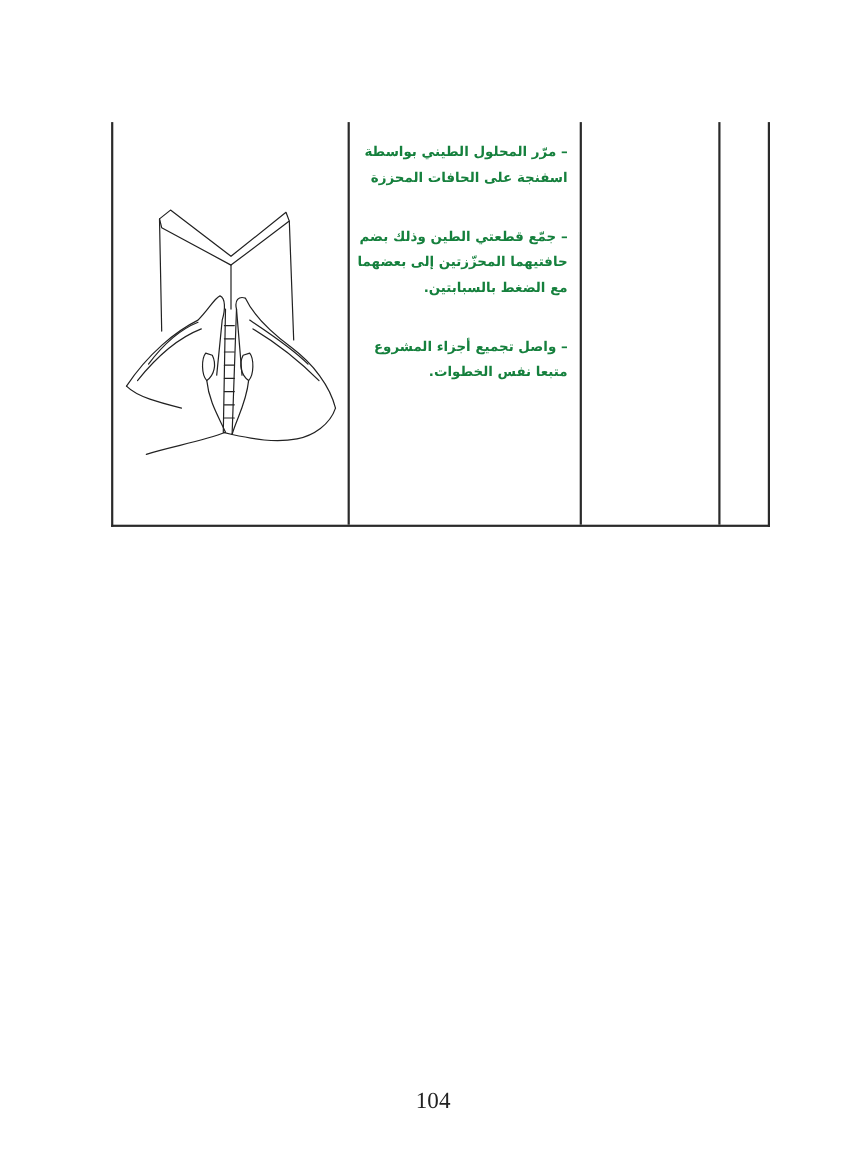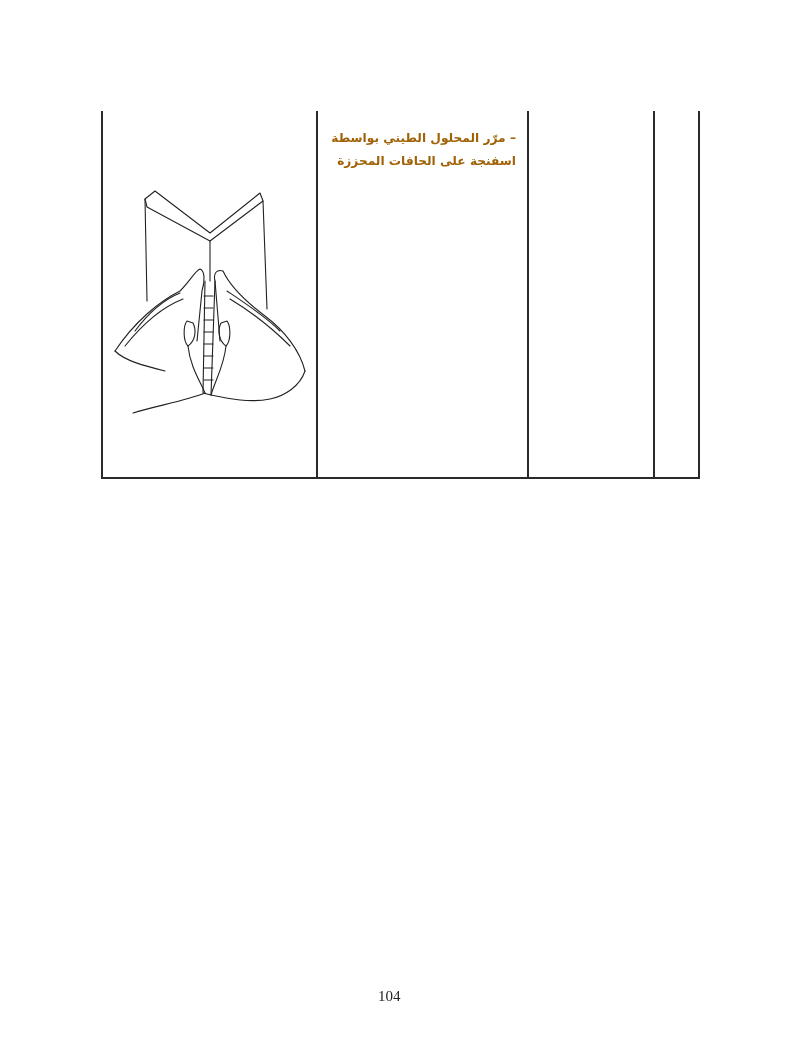--- a/index.html
+++ b/index.html
@@ -1,22 +1,22 @@
 <!DOCTYPE html>
 <html><head>
 <meta charset="utf-8">
 <style>
   html, body { margin:0; padding:0; background:#ffffff; }
   body { width:787px; height:1062px; position:relative; overflow:hidden; font-family:"DejaVu Sans", sans-serif; }
   .table-frame { position:absolute; left:101px; top:111px; width:599px; height:368px; border-left:2px solid #2a2a2a; border-right:2px solid #2a2a2a; border-bottom:2px solid #2a2a2a; box-sizing:border-box; }
   .vline { position:absolute; top:0; bottom:0; width:2px; background:#2a2a2a; }
-  .cell-text { position:absolute; left:215px; top:16px; width:198px; direction:rtl; text-align:right; font-family:"DejaVu Sans", sans-serif; font-weight:bold; font-size:12.2px; line-height:23px; color:#a16207; }
+  .cell-text { position:absolute; left:215px; top:16px; width:198px; direction:rtl; text-align:right; font-family:"DejaVu Sans", sans-serif; font-weight:bold; font-size:12.2px; line-height:23px; color:#15803d; }
   .step { margin:0 0 31px 0; }
   .illus { position:absolute; left:2px; top:70px; width:212px; height:240px; }
-  .page-number { position:absolute; left:378px; top:988px; font-family:"Liberation Serif", serif; font-size:15px; color:#222; }
+  .page-number { position:absolute; left:378px; top:988px; font-family:"Liberation Serif", serif; font-size:21px; color:#222; }
 </style>
 </head>
 <body>
 
 <div class="table-frame">
   <div class="vline" style="left:213px;"></div>
   <div class="vline" style="left:424px;"></div>
   <div class="vline" style="left:550px;"></div>
 
   <div class="illus">
@@ -42,16 +42,18 @@
       <path d="M175 150 C160 135 140 122 122 110"></path>
       <path d="M185 165 C165 145 145 130 125 118"></path>
       <path d="M122 140 C126 145 126 160 121 165 C114 160 112 150 116 142 Z"></path>
       <path d="M121 165 C119 185 110 200 106 214"></path>
       <path d="M200 190 C195 205 180 215 165 218 C145 222 125 218 106 214"></path>
     </svg>
   </div>
 
   <div class="cell-text">
     <div class="step">– مرّر المحلول الطيني بواسطة اسفنجة على الحافات المحززة</div>
+    <div class="step">– جمّع قطعتي الطين وذلك بضم حافتيهما المحزّزتين إلى بعضهما مع الضغط بالسبابتين.</div>
+    <div class="step">– واصل تجميع أجزاء المشروع متبعا نفس الخطوات.</div>
   </div>
 </div>
 
 <div class="page-number">104</div>
 
 </body></html>

